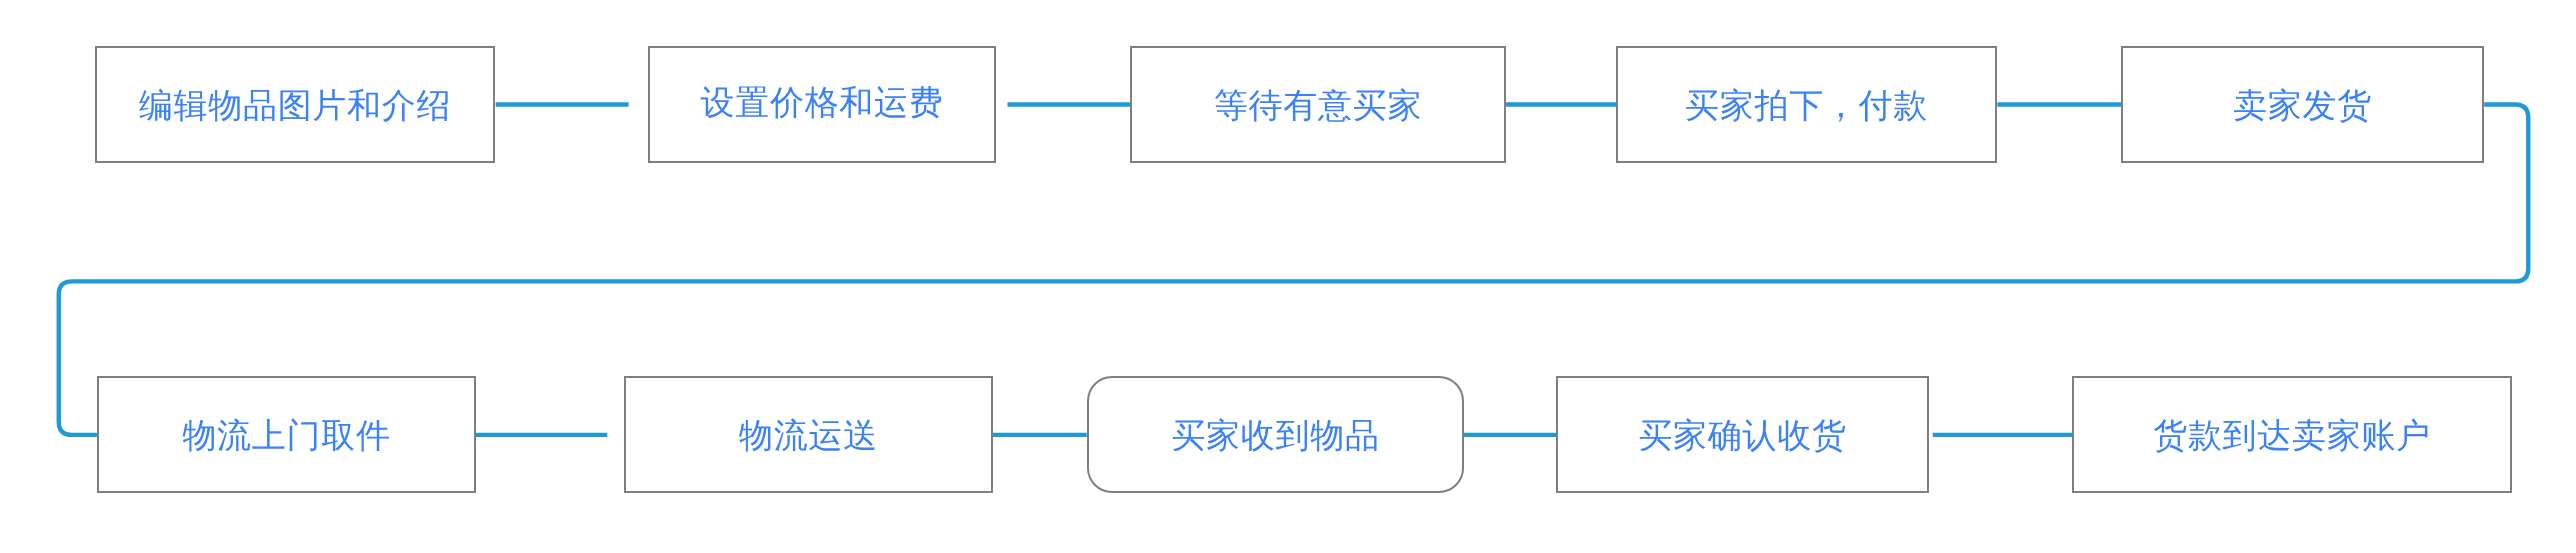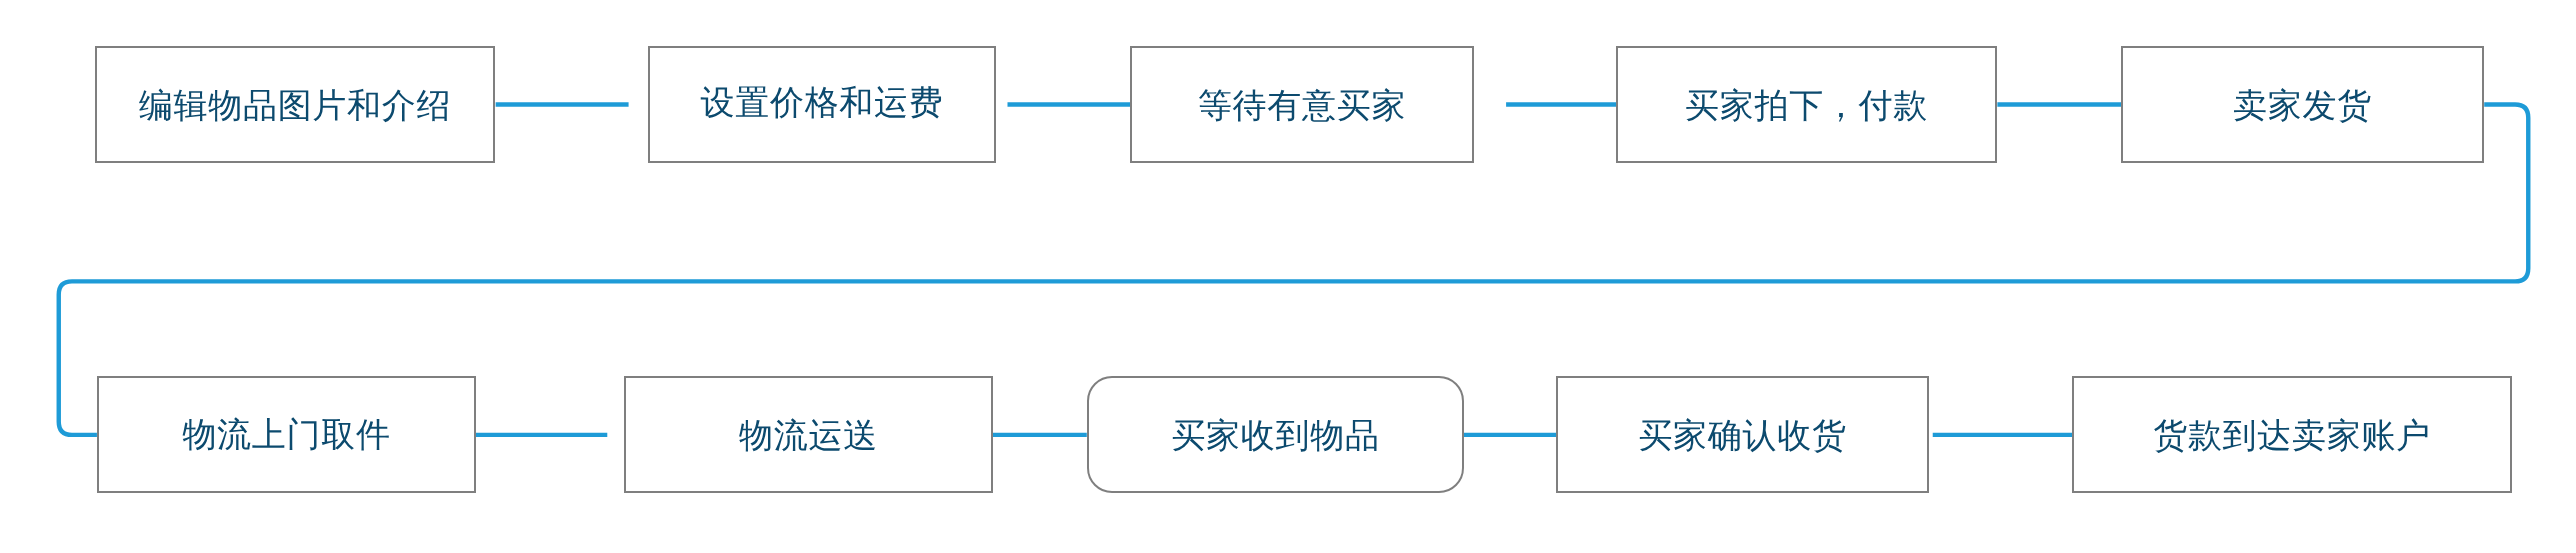--- a/index.html
+++ b/index.html
@@ -33,21 +33,21 @@
     height: 117px;
     background: #ffffff;
     border: 2.2px solid #7f7f7f;
     display: flex;
     align-items: center;
     justify-content: center;
   }
   .node span {
     font-size: 34px;
     line-height: 1;
-    color: #0c4a6e;
+    color: #3b82f6;
     letter-spacing: 0.7px;
     white-space: nowrap;
   }
   .row-top .node { top: 46px; }
   .row-bottom .node { top: 376px; }
 </style>
 </head>
 <body>
 
 <div class="canvas">
@@ -67,33 +67,33 @@
     <path d="M2632 592 H2822"></path>
   </svg>
 
   <div class="row-top">
     <div class="node" style="left:95px;width:400px;">
       <span>编辑物品图片和介绍</span>
     </div>
     <div class="node" style="left:648px;width:348px;font-family:Liberation Mono, monospace;">
       <span>设置价格和运费</span>
     </div>
-    <div class="node" style="left:1130px;width:344px;justify-content:center;">
+    <div class="node" style="left:1130px;width:376px;justify-content:center;">
       <span>等待有意买家</span>
     </div>
     <div class="node" style="left:1616px;width:381px;">
       <span>买家拍下，付款</span>
     </div>
     <div class="node" style="left:2121px;width:363px;">
       <span>卖家发货</span>
     </div>
   </div>
 
   <div class="row-bottom">
-    <div class="node" style="left:97px;width:379px;font-family:Liberation Serif, serif;">
+    <div class="node" style="left:97px;width:379px;">
       <span>物流上门取件</span>
     </div>
     <div class="node" style="left:624px;width:369px;">
       <span>物流运送</span>
     </div>
     <div class="node" style="left:1087px;width:377px;border-radius:25px;">
       <span>买家收到物品</span>
     </div>
     <div class="node" style="left:1556px;width:373px;">
       <span>买家确认收货</span>

